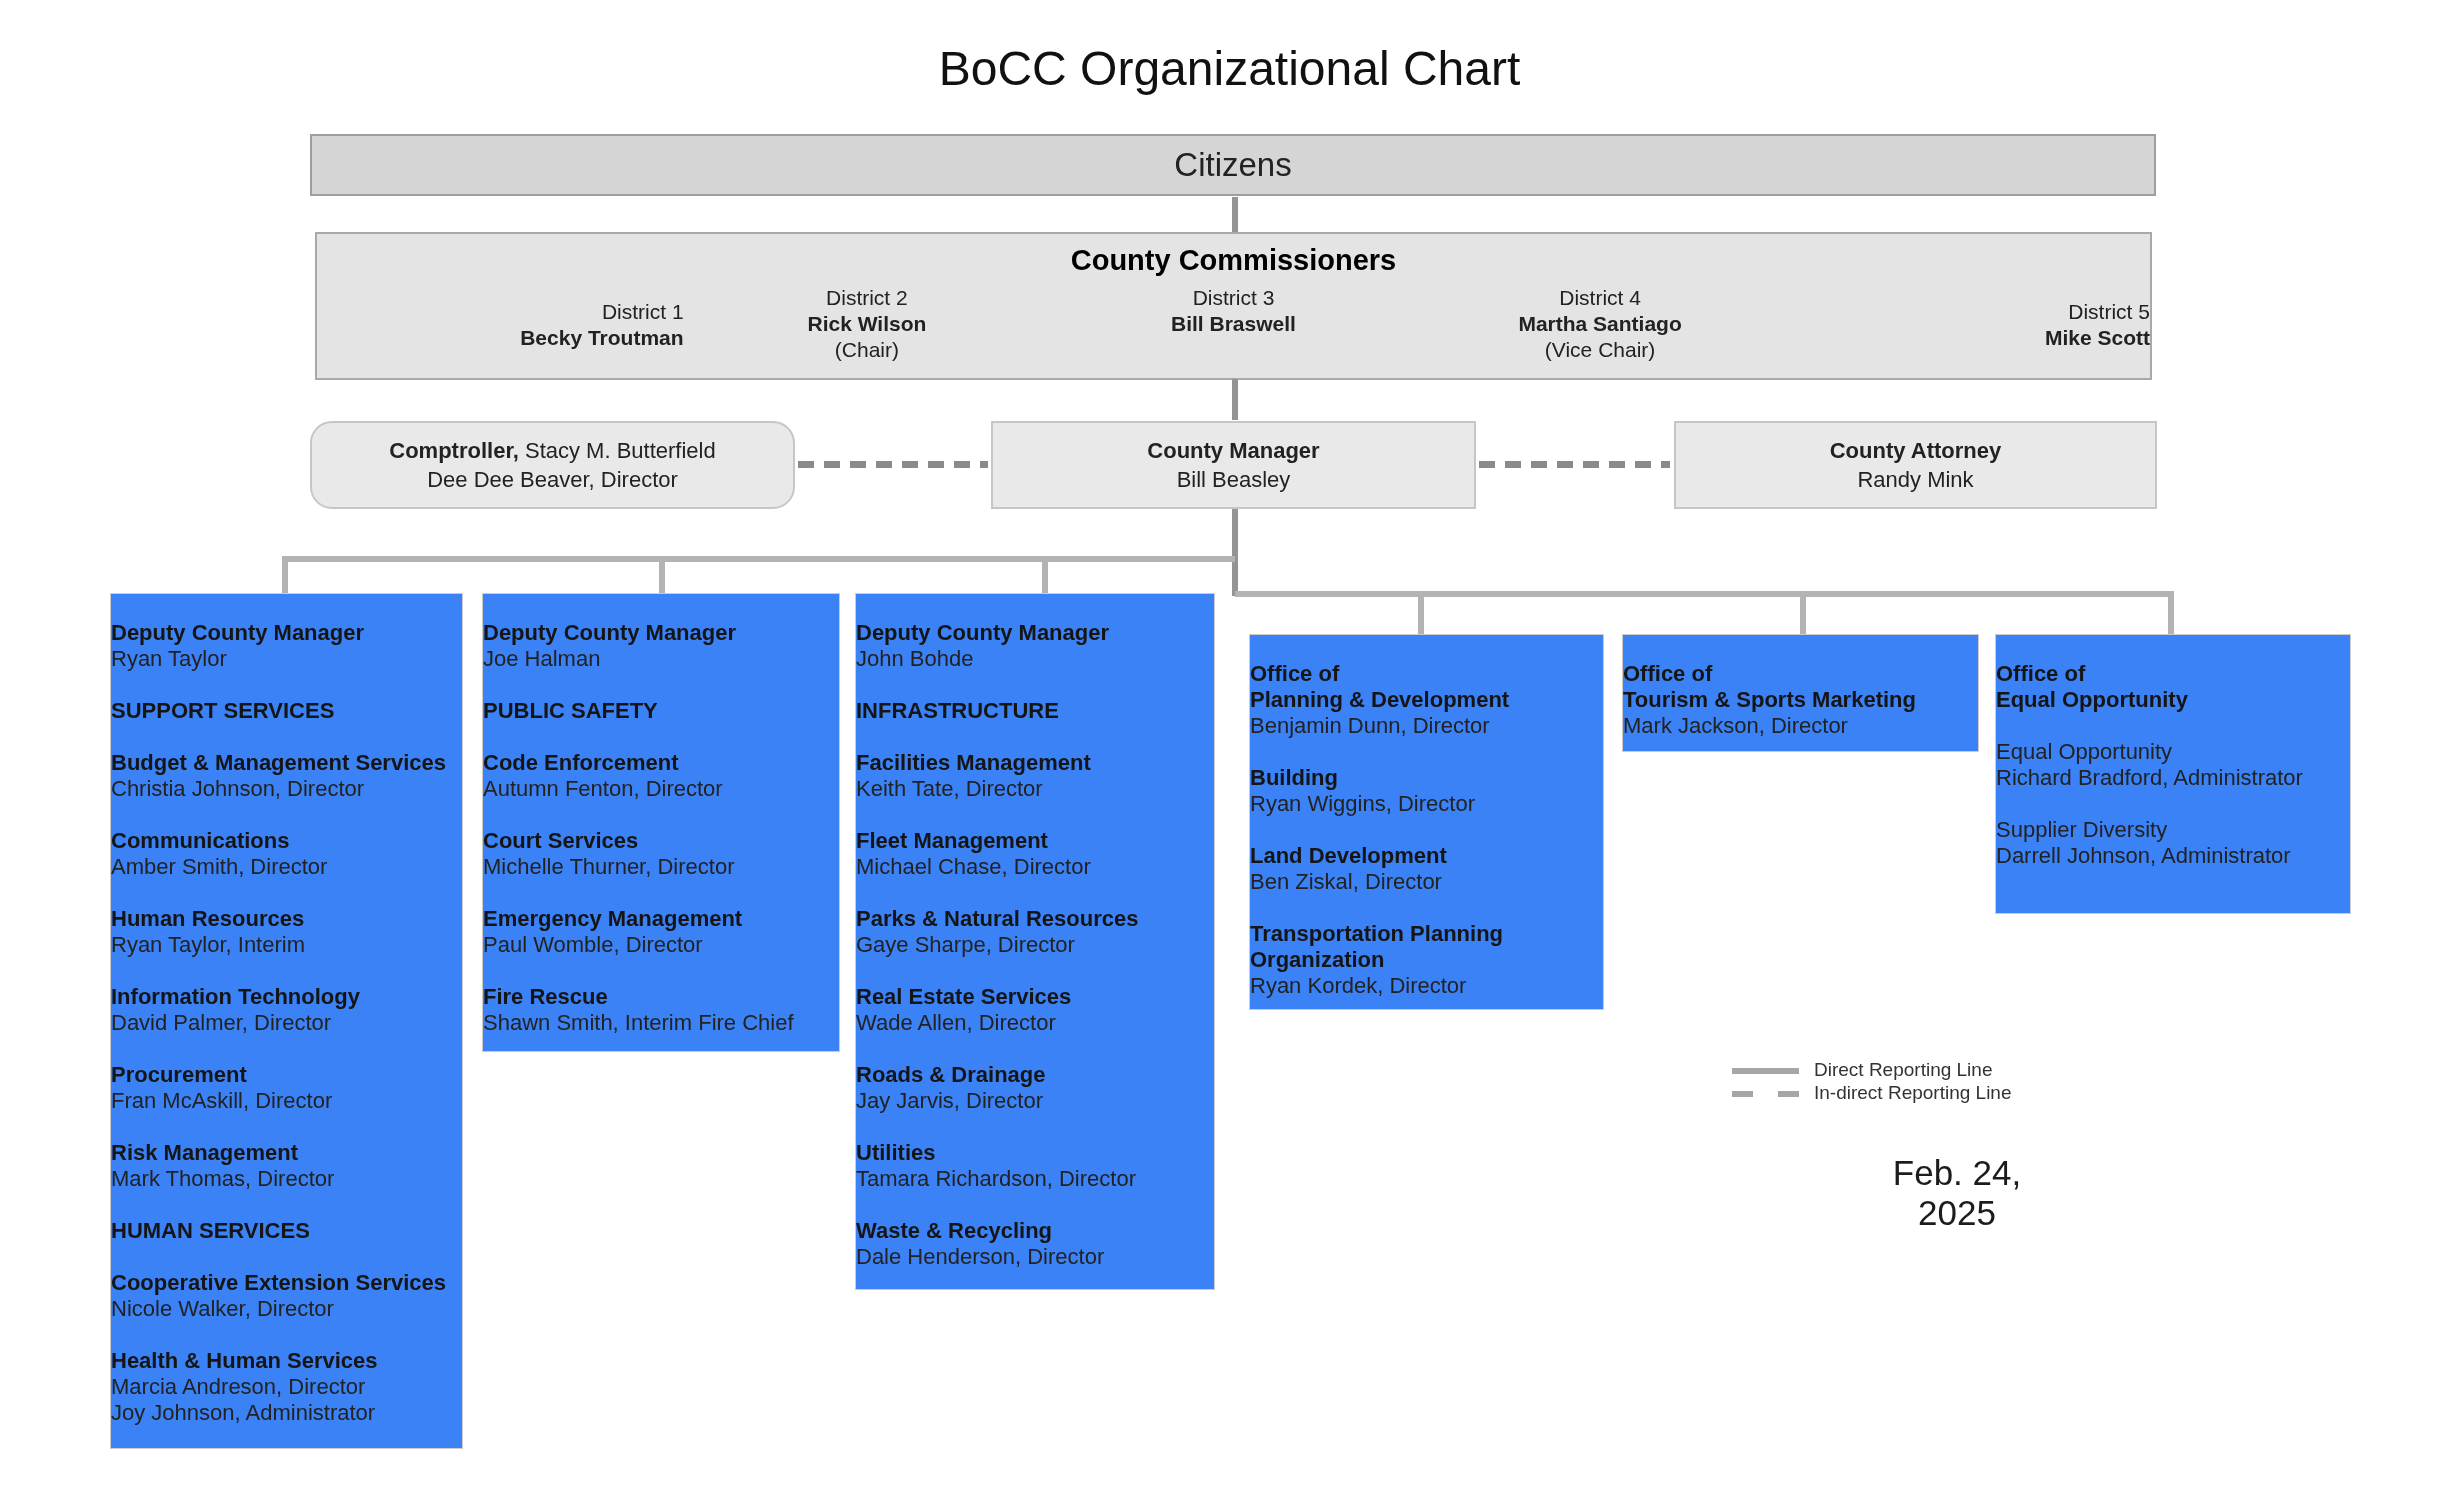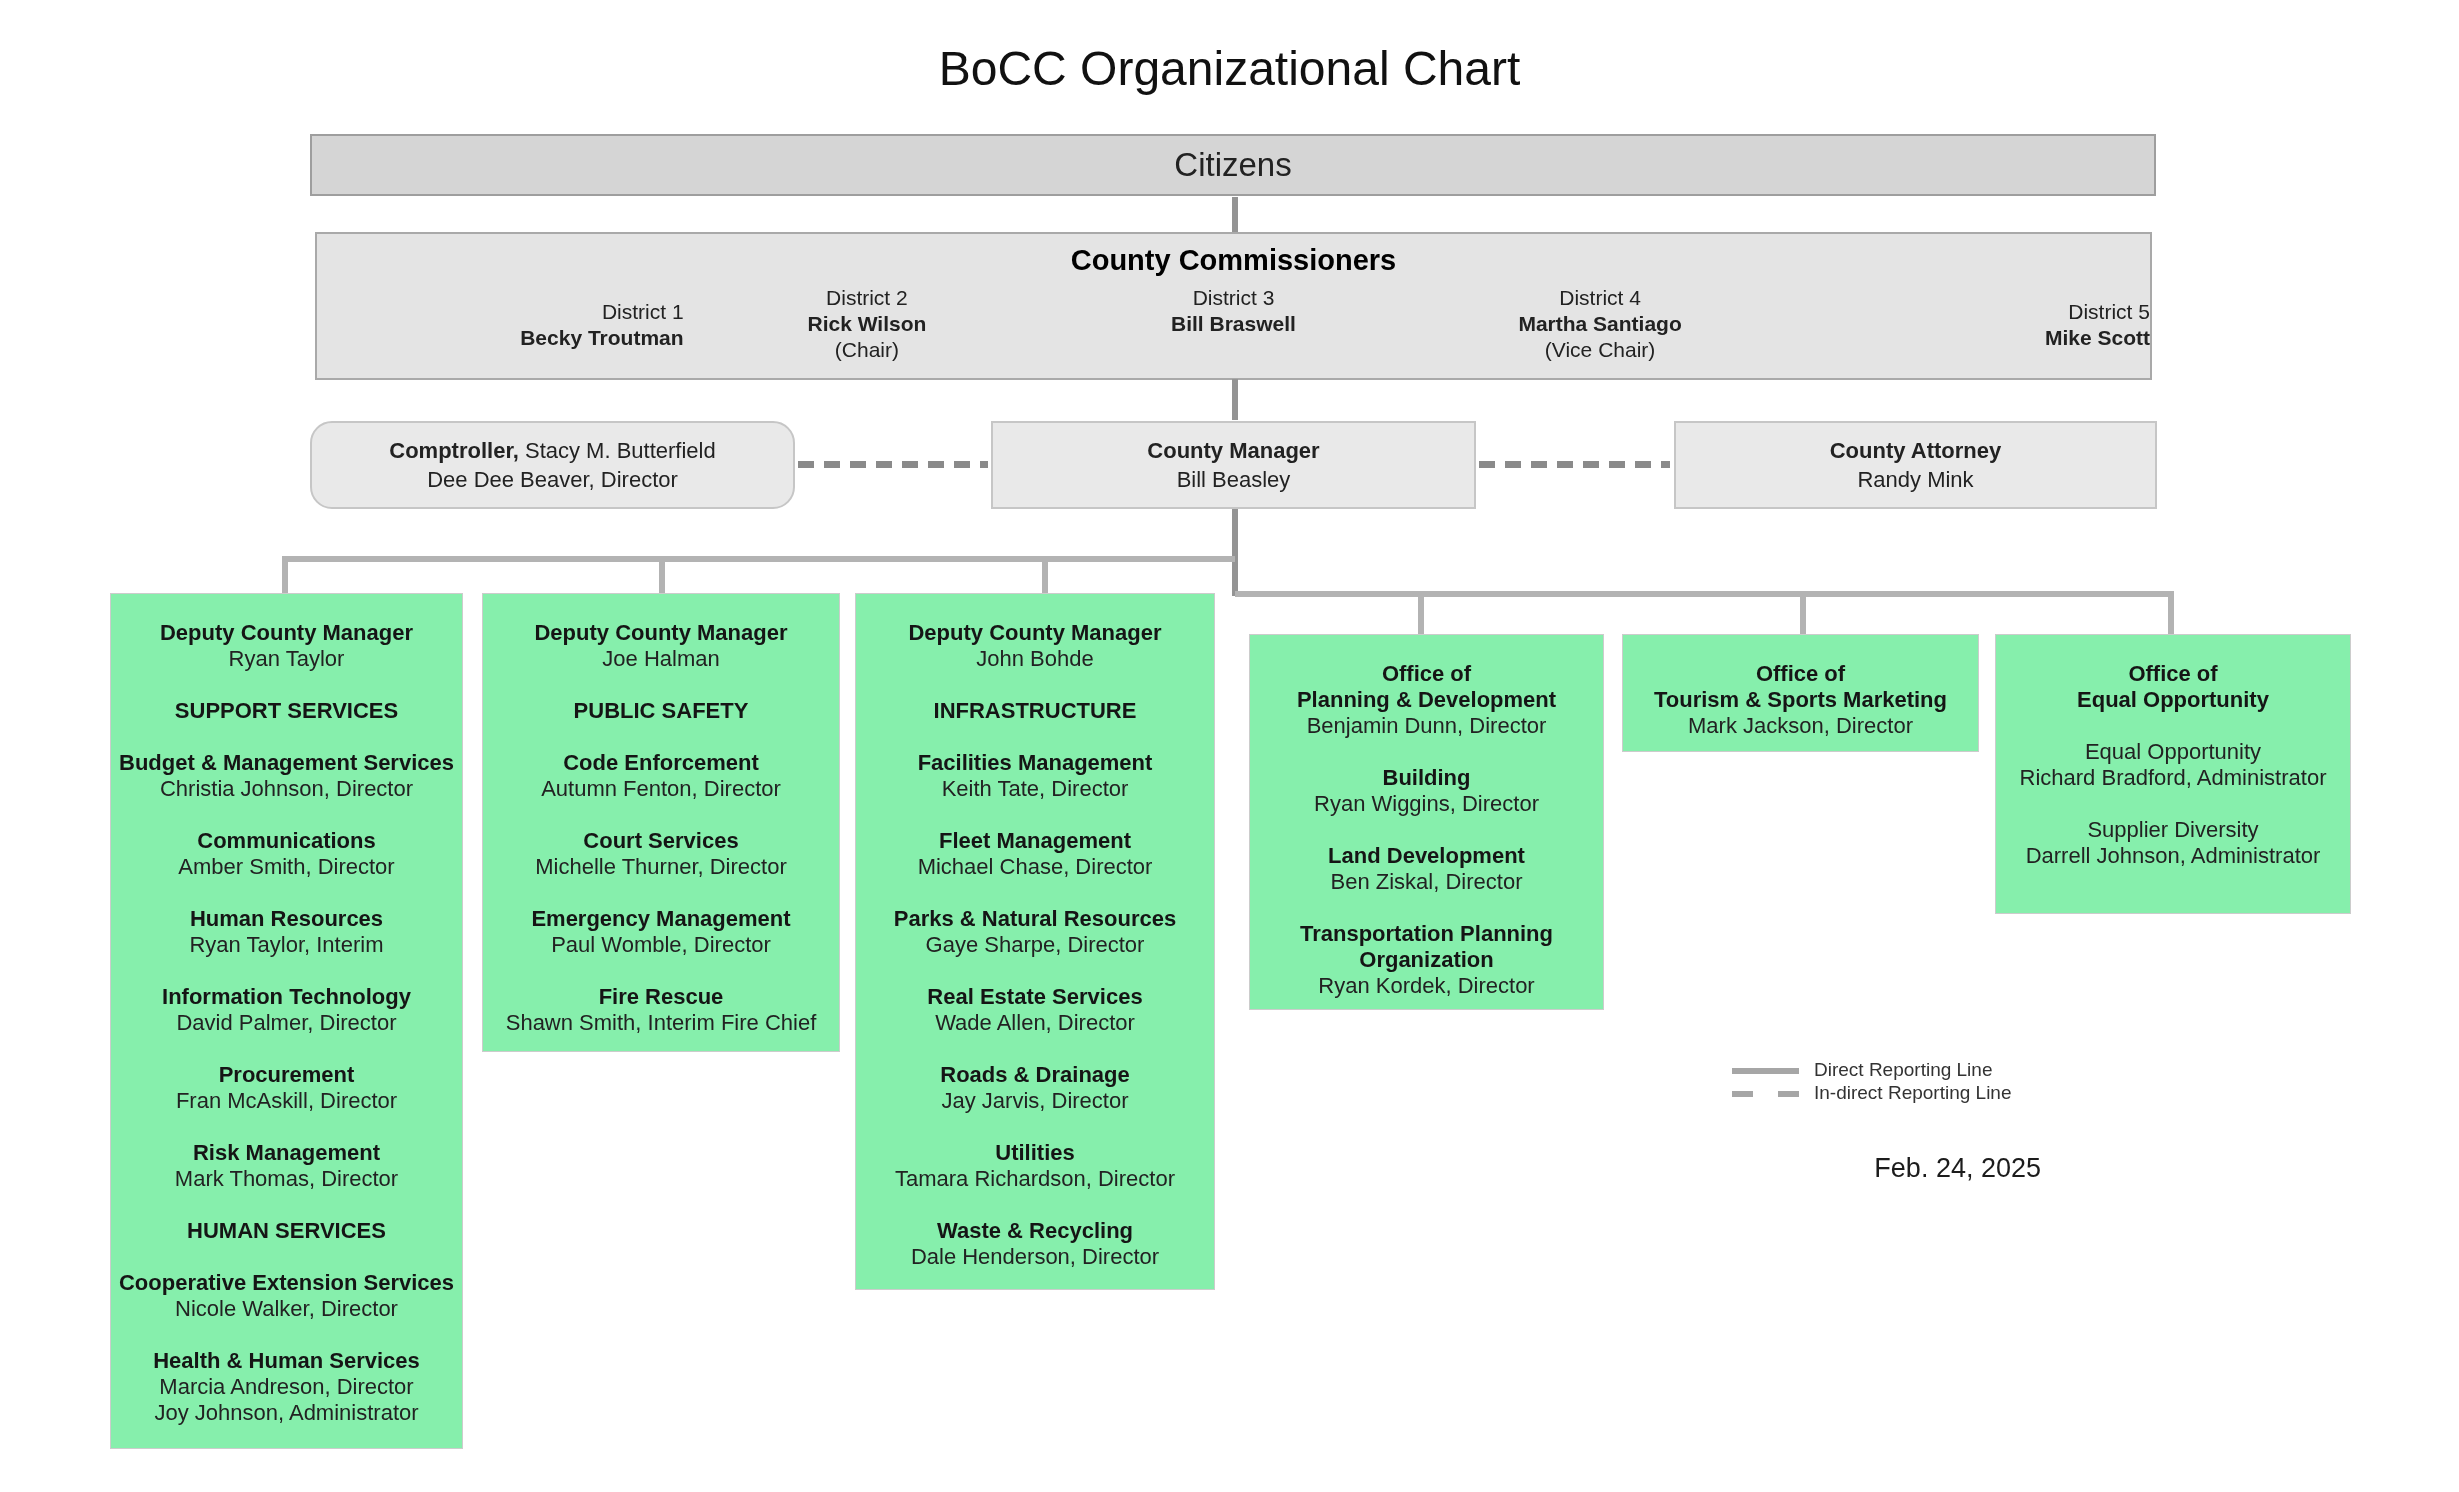--- a/index.html
+++ b/index.html
@@ -54,22 +54,22 @@
   .stub2b{left:1800px;top:591px;height:43px;}
   .stub2c{left:2168px;top:591px;height:43px;}
   .dash{
     position:absolute;top:461px;height:6.7px;
     background:repeating-linear-gradient(90deg,#8a8a8a 0 16.3px,transparent 16.3px 26px);
   }
   .dash1{left:798px;width:190px;}
   .dash2{left:1479px;width:191px;}
   
   .dept{
-    position:absolute;background:#86efac;border:1.9px solid #cccccc;
-    padding-top:26px;text-align:center;font-size:22px;line-height:26px;color:#222;
+    position:absolute;background:#3b82f6;border:1.9px solid #cccccc;
+    padding-top:26px;text-align:left;font-size:22px;line-height:26px;color:#222;
     overflow:hidden;
   }
   .dept .grp{margin-bottom:26px;}
   .dept .grp:last-child{margin-bottom:0;}
   .dept .ln.b{font-weight:bold;color:#151515;}
   .d1{left:110px;top:593px;width:353px;height:856px;}
   .d2{left:482px;top:593px;width:358px;height:459px;}
   .d3{left:855px;top:593px;width:360px;height:697px;}
   .d4{left:1249px;top:634px;width:355px;height:376px;}
   .d5{left:1622px;top:634px;width:357px;height:118px;}
@@ -77,22 +77,22 @@
   
   .leg-solid{position:absolute;left:1732px;top:1068px;width:67px;height:5.8px;background:#a6a6a6;}
   .leg-dash{
     position:absolute;left:1732px;top:1091px;width:67px;height:5.8px;
     background:repeating-linear-gradient(90deg,#a6a6a6 0 21px,transparent 21px 46px);
   }
   .leg-label{position:absolute;left:1814px;font-size:19px;line-height:23px;color:#333;}
   .leg-label.l1{top:1058px;}
   .leg-label.l2{top:1081px;}
   .chart-date{
-    position:absolute;left:1873px;top:1153px;width:168px;text-align:right;
-    font-size:27px;color:#1c1c1c;
+    position:absolute;left:1873px;top:1153px;width:168px;text-align:center;
+    font-size:35px;color:#1c1c1c;
   }
 </style>
 </head>
 <body>
 
 <div class="canvas">
 
   <div class="page-title">BoCC Organizational Chart</div>
 
   <div class="citizens">

